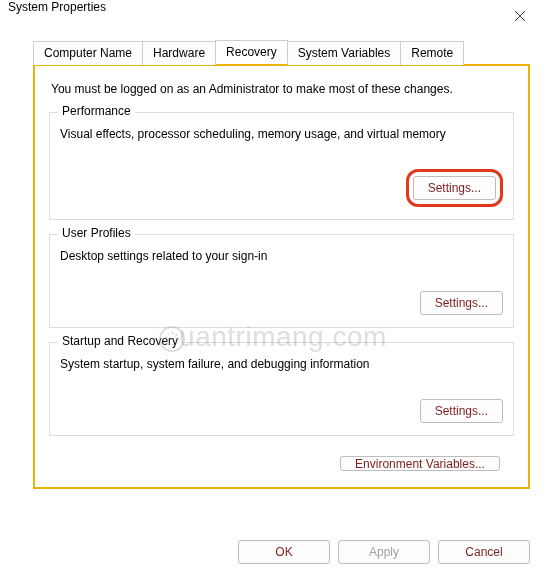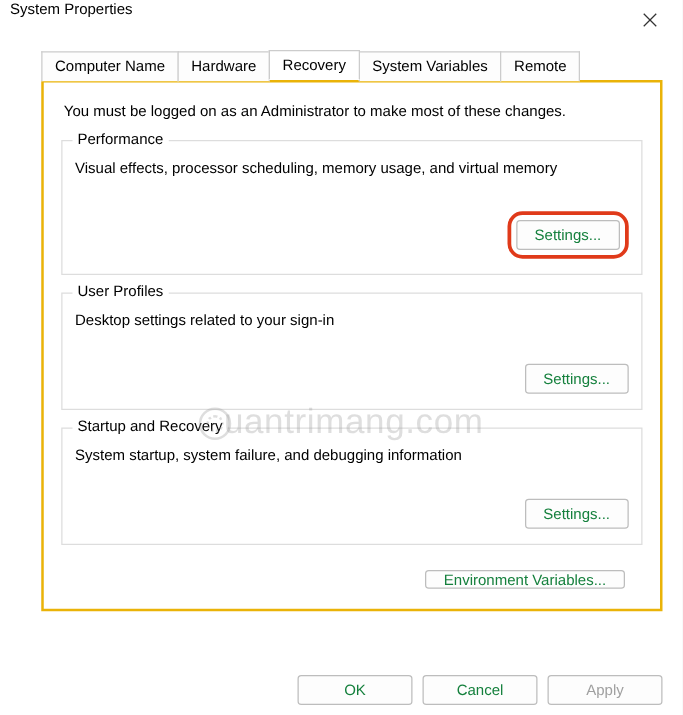--- a/index.html
+++ b/index.html
@@ -106,21 +106,21 @@
     justify-content: flex-end;
   }
   .btn {
     min-width: 80px;
     height: 24px;
     padding: 0 14px;
     font-size: 12px;
     background: #fdfdfd;
     border: 1px solid #bdbdbd;
     border-radius: 3px;
-    color: #15803d;
+    color: #7f1d1d;
     display: inline-flex;
     align-items: center;
     justify-content: center;
     cursor: default;
   }
   .btn.disabled {
     color: #a0a0a0;
   }
   .highlight-ring {
     border: 3px solid #e03a1a;
@@ -239,17 +239,17 @@
 
     </div>
   </div>
 
   <div class="watermark">
     <span class="watermark-icon"></span><span>uantrimang.com</span>
   </div>
 
   <div class="bottom-buttons">
     <button class="btn">OK</button>
+    <button class="btn disabled">Apply</button>
     <button class="btn">Cancel</button>
-    <button class="btn disabled">Apply</button>
   </div>
 
 </div>
 
 </body></html>

